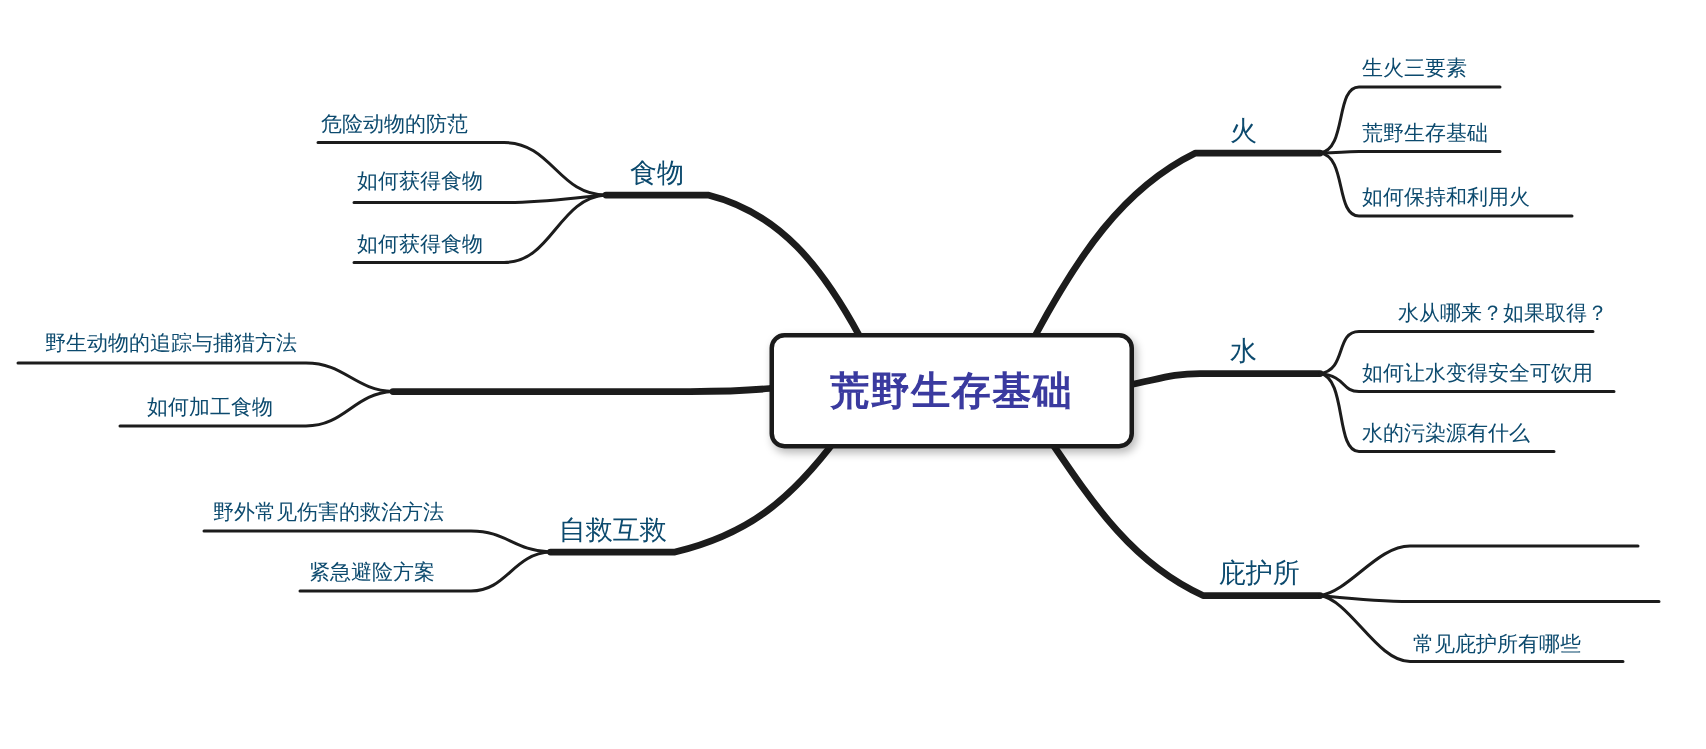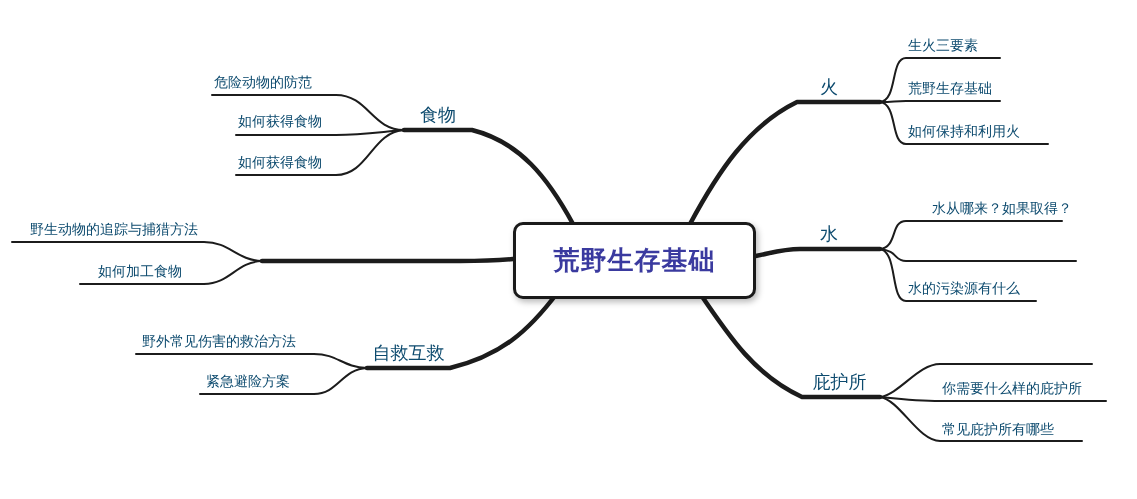--- a/index.html
+++ b/index.html
@@ -120,18 +120,18 @@
   <div class="label child" style="left:98px; top:262px;">如何加工食物</div>
 
   <div class="label child" style="left:142px; top:332px;">野外常见伤害的救治方法</div>
   <div class="label child" style="left:206px; top:372px;">紧急避险方案</div>
 
   <div class="label child" style="left:908px; top:36px;">生火三要素</div>
   <div class="label child" style="left:908px; top:79px;">荒野生存基础</div>
   <div class="label child" style="left:908px; top:122px;">如何保持和利用火</div>
 
   <div class="label child" style="left:932px; top:199px;">水从哪来？如果取得？</div>
+  <div class="label child" style="left:908px; top:239px;">如何让水变得安全可饮用</div>
   <div class="label child" style="left:908px; top:279px;">水的污染源有什么</div>
 
-  <div class="label child" style="left:942px; top:379px;">你需要什么样的庇护所</div>
   <div class="label child" style="left:942px; top:420px;">常见庇护所有哪些</div>
 
 </div>
 
 </body></html>

